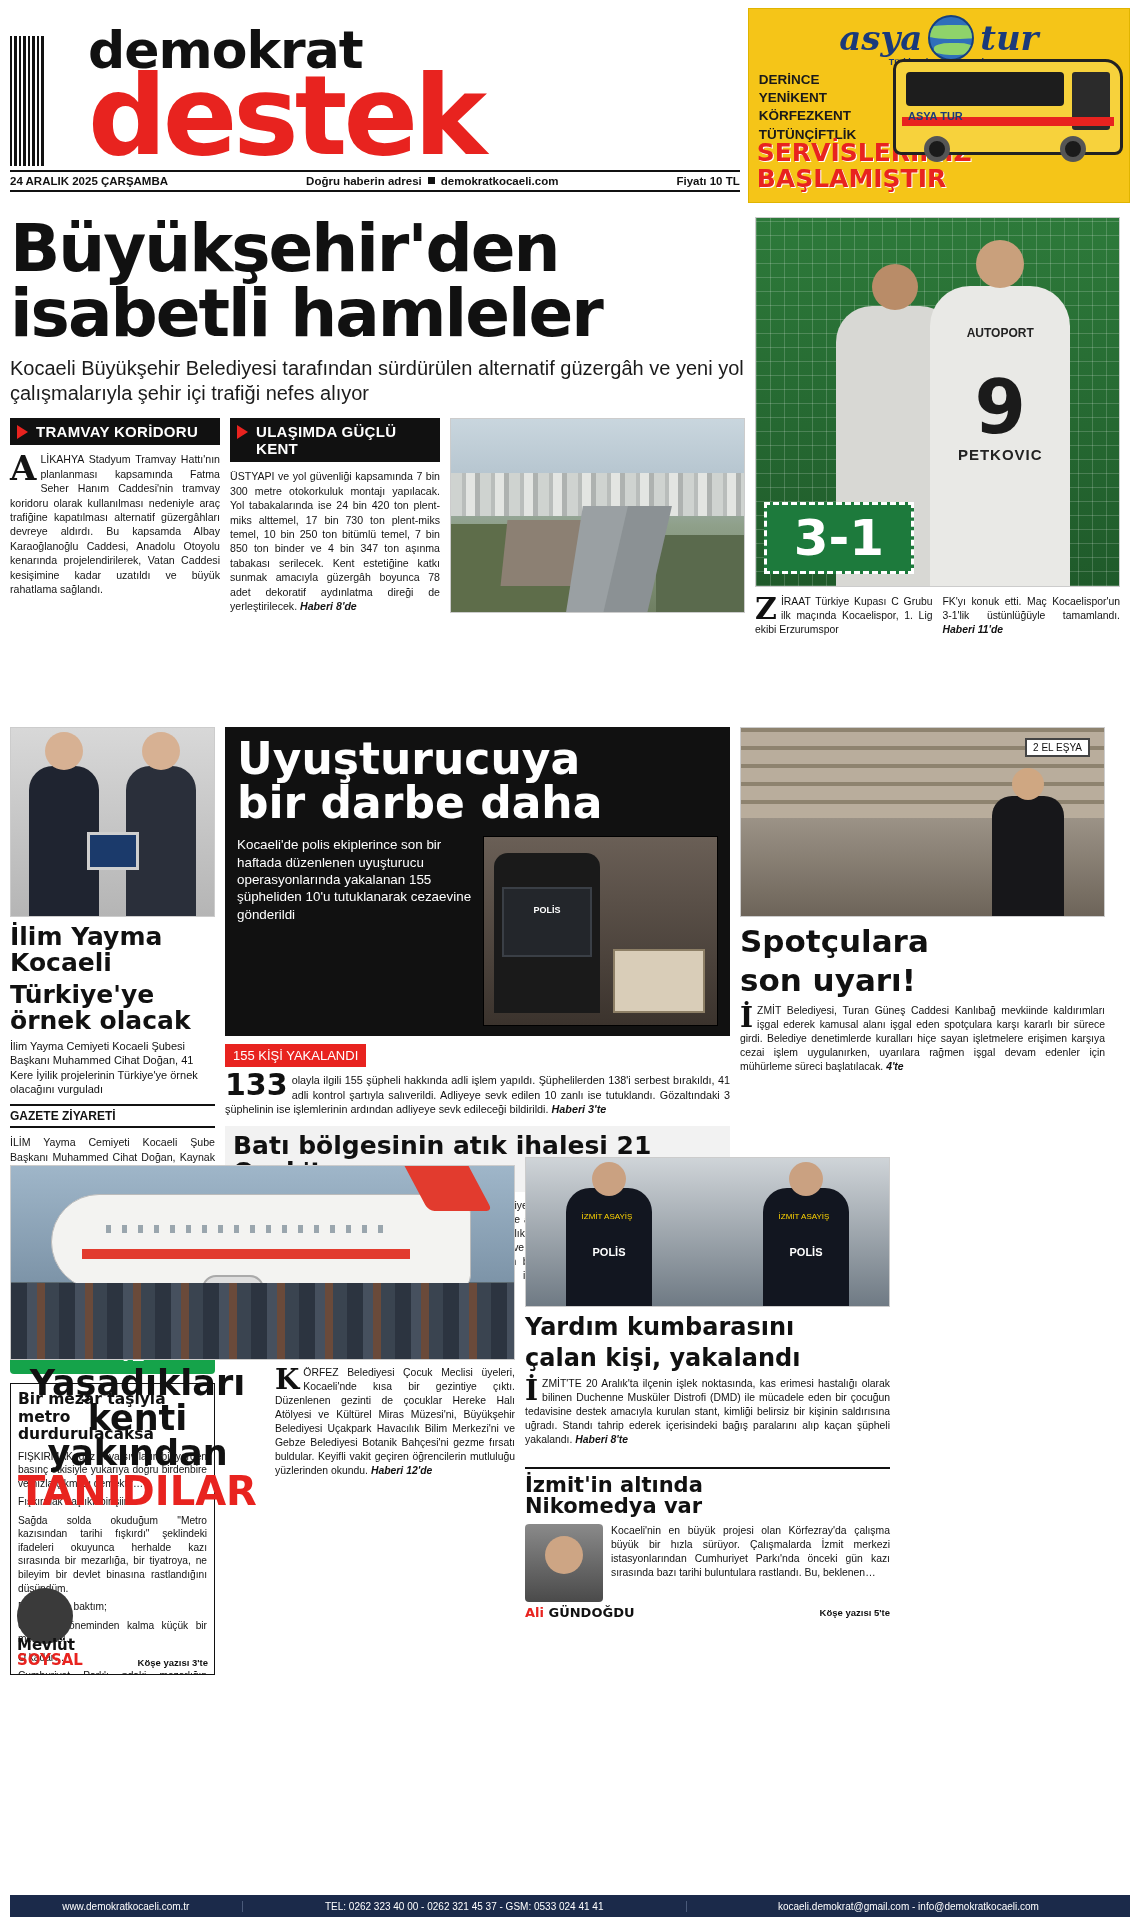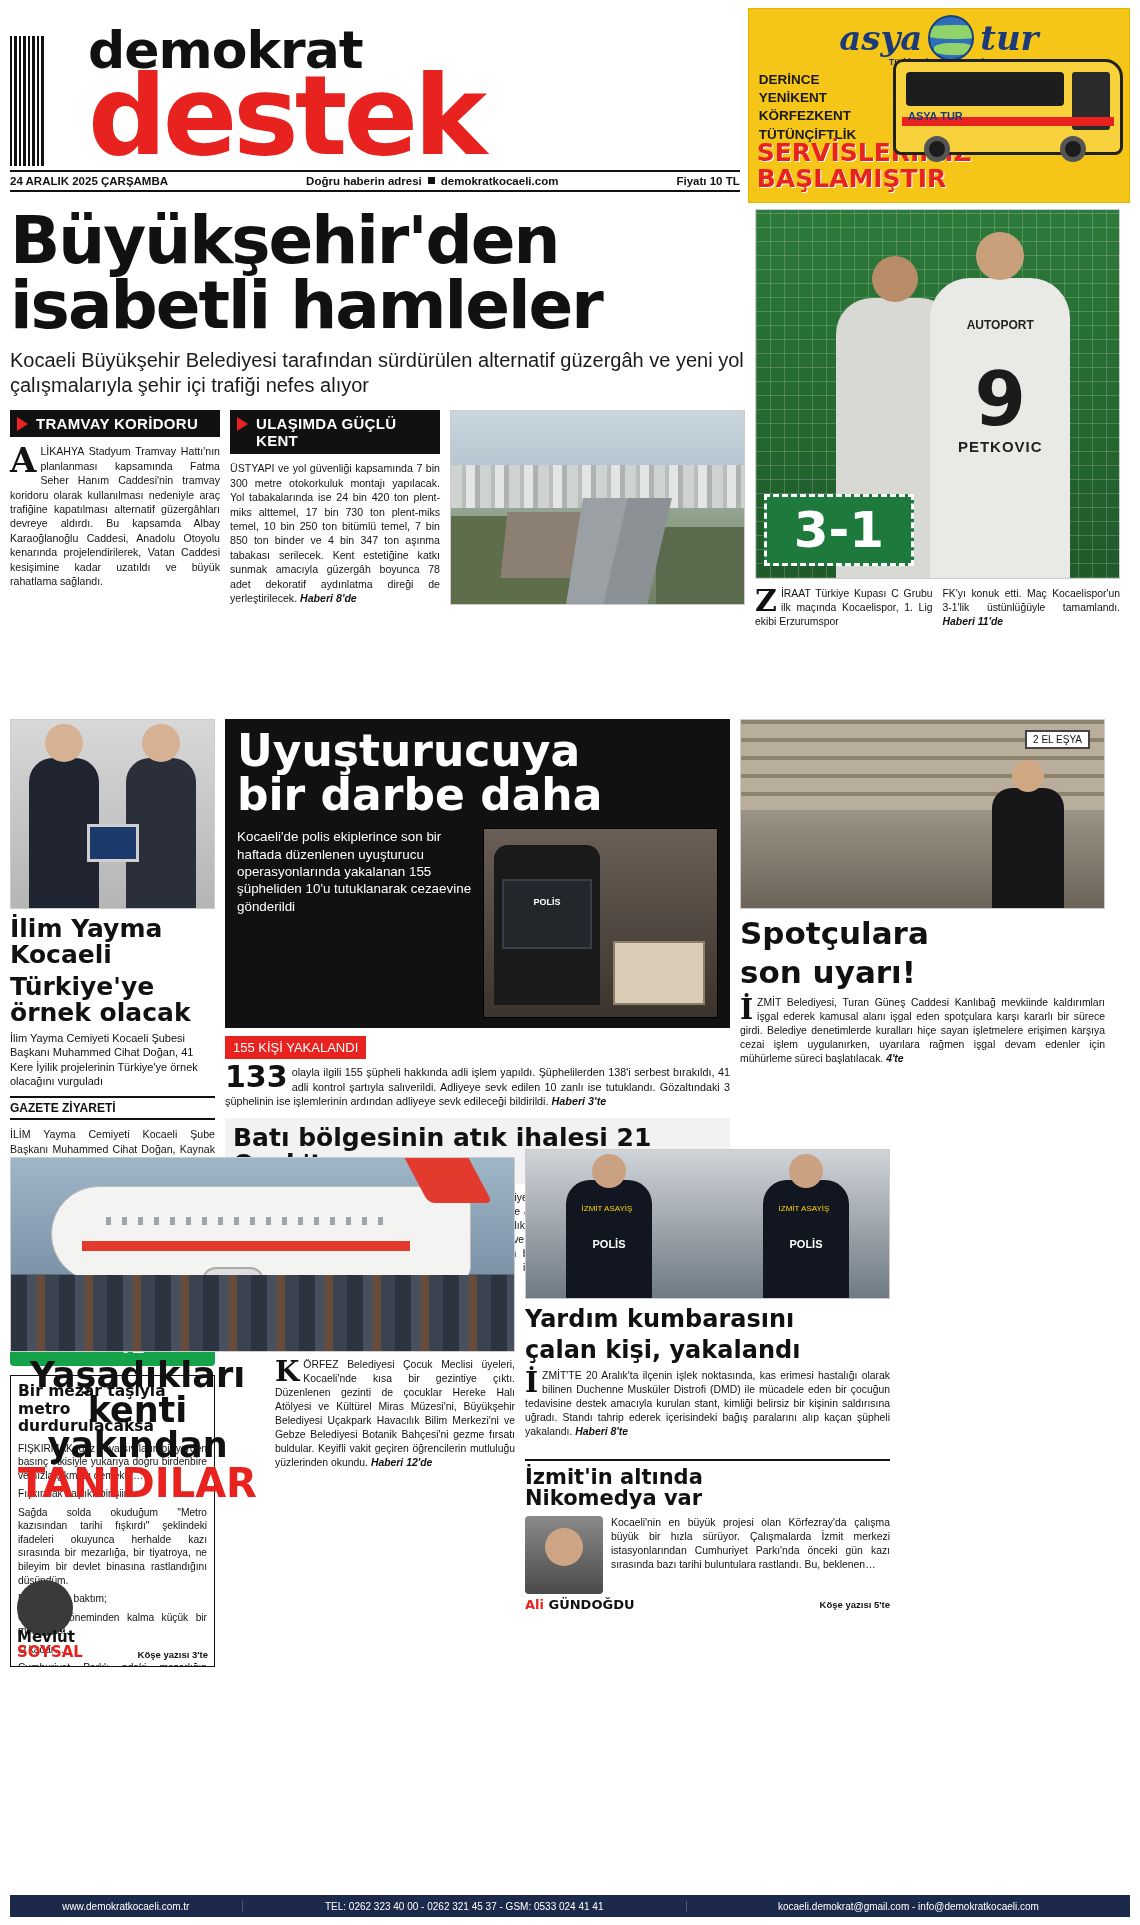--- a/index.html
+++ b/index.html
@@ -51,21 +51,21 @@
   .bus { position:absolute; right:6px; top:50px; width:230px; height:96px; background:#f7d23c;
     border:3px solid #222; border-radius:10px 18px 8px 8px; }
   .bus .win { position:absolute; top:10px; left:10px; right:56px; height:34px; background:#1d1d1d; border-radius:4px; }
   .bus .door{ position:absolute; top:10px; right:10px; width:38px; height:58px; background:#2b2b2b; border-radius:3px;}
   .bus .stripe{position:absolute;left:6px;right:6px;bottom:26px;height:9px;background:#e8231f;}
   .bus .wh{position:absolute;bottom:-10px;width:26px;height:26px;border-radius:50%;background:#1b1b1b;border:5px solid #555;}
   .bus .wh.a{left:28px;} .bus .wh.b{right:34px;}
   .bus-txt{position:absolute;bottom:30px;left:12px;font-size:11px;font-weight:bold;color:#1a3a7a;}
 
   
-  .row2 { display:flex; gap:10px; margin-top:6px; height:500px; }
+  .row2 { display:flex; gap:10px; margin-top:14px; height:500px; }
   .lead { width:735px; }
   .lead h1 { font-family:"DejaVu Sans", sans-serif; font-weight:bold; font-size:66px; line-height:0.98;
     letter-spacing:-2px; margin:0; color:#111; }
   .lead .deck { font-size:20px; line-height:1.25; margin-top:10px; color:#1b1b1b; }
   .lead-body { display:flex; gap:10px; margin-top:12px; }
   .lead-col { width:210px; }
   .kicker { background:#111; color:#fff; font-weight:bold; font-size:15px; letter-spacing:.3px;
     padding:5px 8px 5px 26px; position:relative; display:block; }
   .kicker:before{content:"";position:absolute;left:7px;top:7px;border-left:11px solid #e8231f;border-top:7px solid transparent;border-bottom:7px solid transparent;}
   .coltext { font-size:10.6px; line-height:1.36; text-align:justify; margin-top:7px; color:#141414;}

